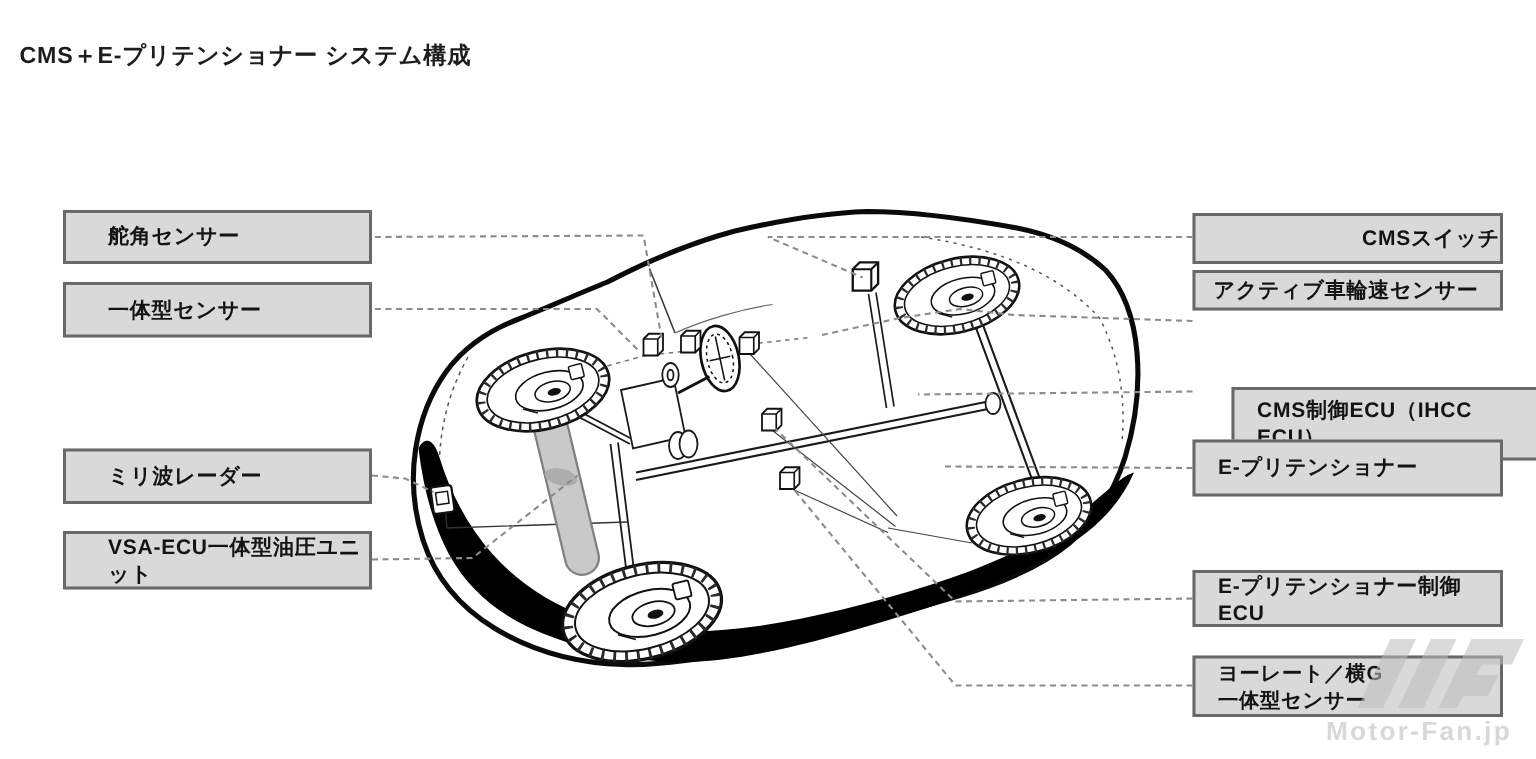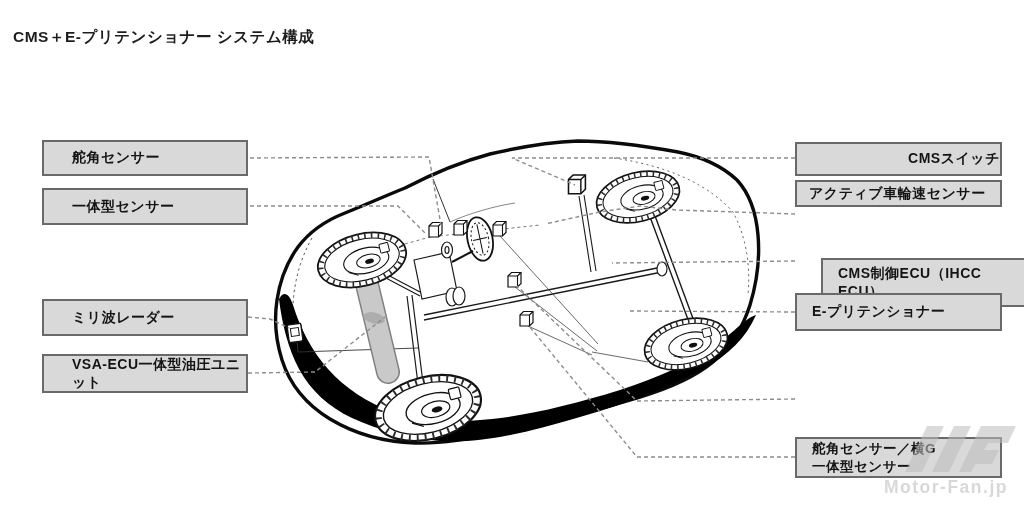--- a/index.html
+++ b/index.html
@@ -175,22 +175,25 @@
     </div>
   <div class="label-box lb-right" id="lb-r2">
       <span>アクティブ車輪速センサー</span>
     </div>
   <div class="label-box lb-right" id="lb-r3">
       <span>CMS制御ECU（IHCC ECU）</span>
     </div>
   <div class="label-box lb-right" id="lb-r4">
       <span>E-プリテンショナー</span>
     </div>
+  <div class="label-box lb-right" id="lb-r5">
+      <span>E-プリテンショナー制御ECU</span>
+    </div>
   <div class="label-box lb-right two-line" id="lb-r6">
-    <span>舵角センサー／横G</span>
+    <span>ヨーレート／横G</span>
     <span>一体型センサー</span>
   </div>
 
   <svg id="watermark-svg" width="1024" height="506" viewBox="0 0 1024 506">
     <g fill="#bdbdbd" opacity="0.55">
       <path d="M905,472 L927,426 L944,426 L922,472 Z"></path>
       <path d="M932,472 L954,426 L971,426 L949,472 Z"></path>
       <path d="M959,472 L981,426 L1016,426 L1008,443 L988,443 L971,472 Z"></path>
       <path d="M981,450 L999,450 L992,464 L974,464 Z"></path>
     </g>

